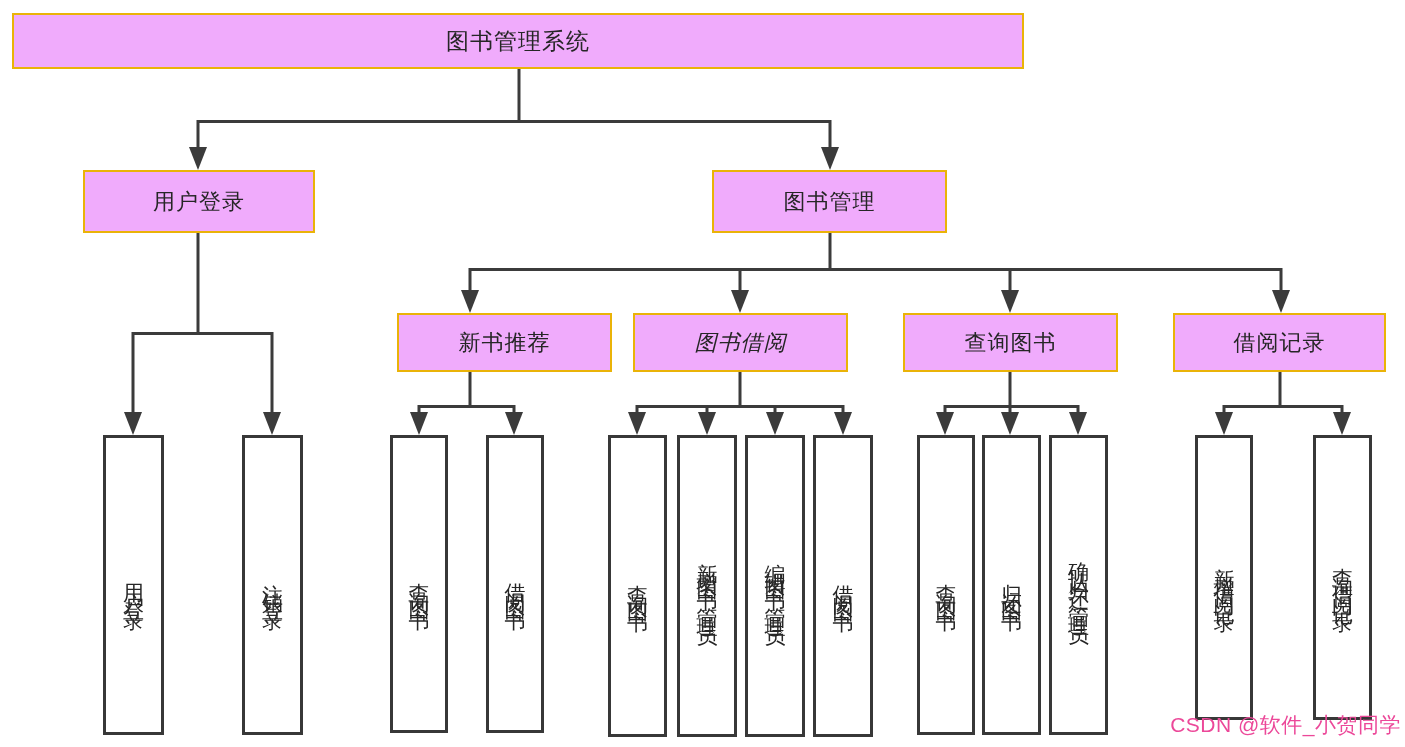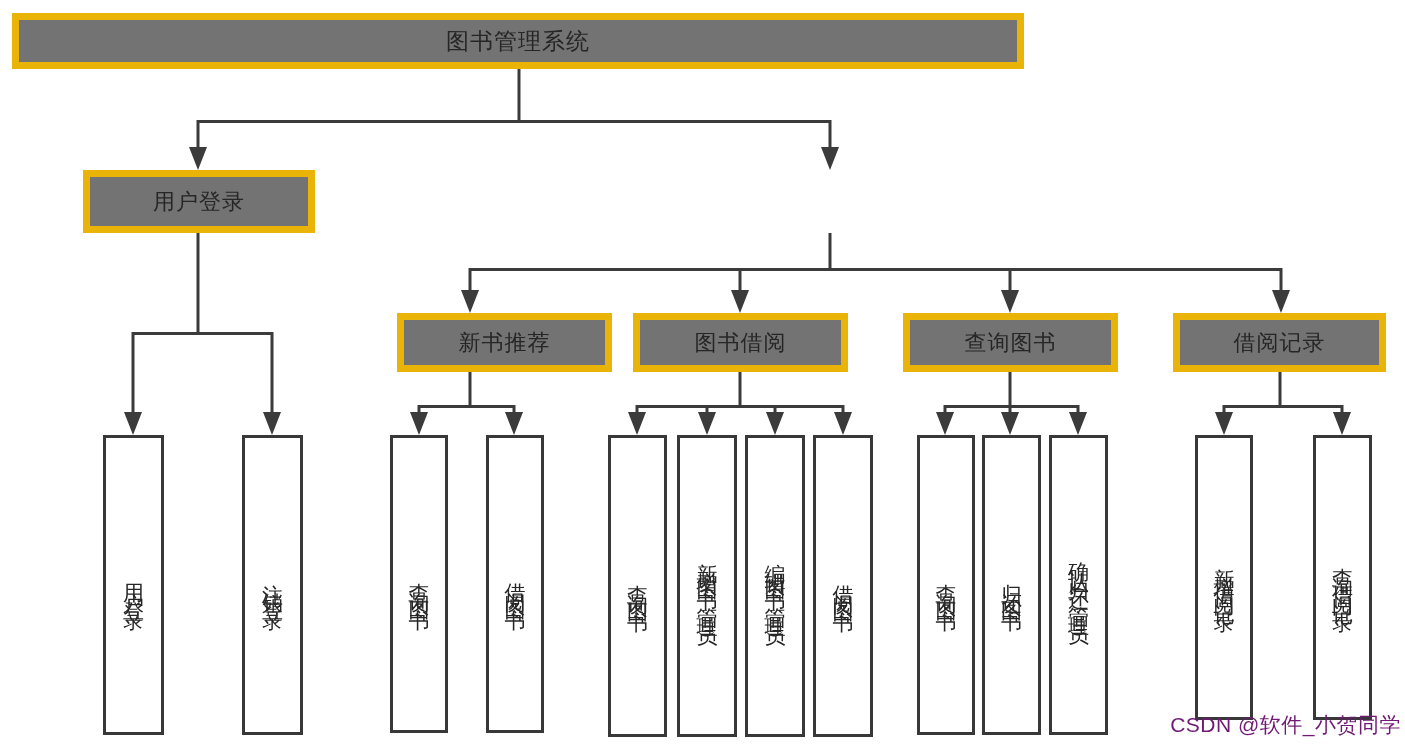--- a/index.html
+++ b/index.html
@@ -4,36 +4,36 @@
 <style>
   html,body{margin:0;padding:0;background:#ffffff;}
   .canvas{
     position:relative;width:1405px;height:747px;background:#ffffff;overflow:hidden;
     font-family:"Liberation Sans","DejaVu Sans",sans-serif;color:#262626;
   }
   .edges{position:absolute;left:0;top:0;width:1405px;height:747px;}
   .edges path{stroke:#3b3b3b;stroke-width:3;fill:none;}
   .edges polygon{fill:#3b3b3b;stroke:none;}
   .node{
-    position:absolute;box-sizing:border-box;border:7px solid #eab308;background:#737373;
+    position:absolute;box-sizing:border-box;border:2px solid #eab308;background:#f0abfc;
     display:flex;align-items:center;justify-content:center;
     font-size:22px;letter-spacing:1px;white-space:nowrap;z-index:2;
   }
   .node.root{font-size:23px;}
   .leaf{
     position:absolute;box-sizing:border-box;border:3px solid #383838;background:#ffffff;
     display:flex;align-items:center;justify-content:center;z-index:2;
   }
   .leaf .vtext{
     writing-mode:vertical-rl;text-orientation:mixed;
     font-size:21px;letter-spacing:9px;line-height:1.05;white-space:nowrap;
   }
   .watermark{
     position:absolute;right:4px;top:711px;z-index:3;
-    font-size:21px;color:#701a75;letter-spacing:0.5px;white-space:nowrap;
+    font-size:21px;color:#ec4899;letter-spacing:0.5px;white-space:nowrap;
   }
 </style>
 </head>
 <body>
 
 <div class="canvas">
 
   <svg class="edges" viewBox="0 0 1405 747">
     <g>
       <path d="M519 69 V121.5"></path>
@@ -85,23 +85,24 @@
       <path d="M1280 372 V406.5"></path>
       <path d="M1224 420 V406.5 H1342 V420"></path>
       <polygon points="1215,412 1233,412 1224,435"></polygon>
       <polygon points="1333,412 1351,412 1342,435"></polygon>
     </g>
   </svg>
 
   <div class="node root" style="left:12px;top:13px;width:1012px;height:56px;">图书管理系统</div>
 
   <div class="node" style="left:83px;top:170px;width:232px;height:63px;">用户登录</div>
+  <div class="node" style="left:712px;top:170px;width:235px;height:63px;">图书管理</div>
 
   <div class="node" style="left:363px;top:313px;width:215px;height:59px;margin-left:34px;">新书推荐</div>
-  <div class="node" style="left:633px;top:313px;width:215px;height:59px;">图书借阅</div>
+  <div class="node" style="left:633px;top:313px;width:215px;height:59px;font-style:italic;">图书借阅</div>
   <div class="node" style="left:903px;top:313px;width:215px;height:59px;">查询图书</div>
   <div class="node" style="left:1173px;top:313px;width:213px;height:59px;">借阅记录</div>
 
   <div class="leaf" style="left:103px;top:435px;width:61px;height:300px;">
     <span class="vtext">用户登录</span>
   </div>
   <div class="leaf" style="left:242px;top:435px;width:61px;height:300px;">
     <span class="vtext">注销登录</span>
   </div>
 

